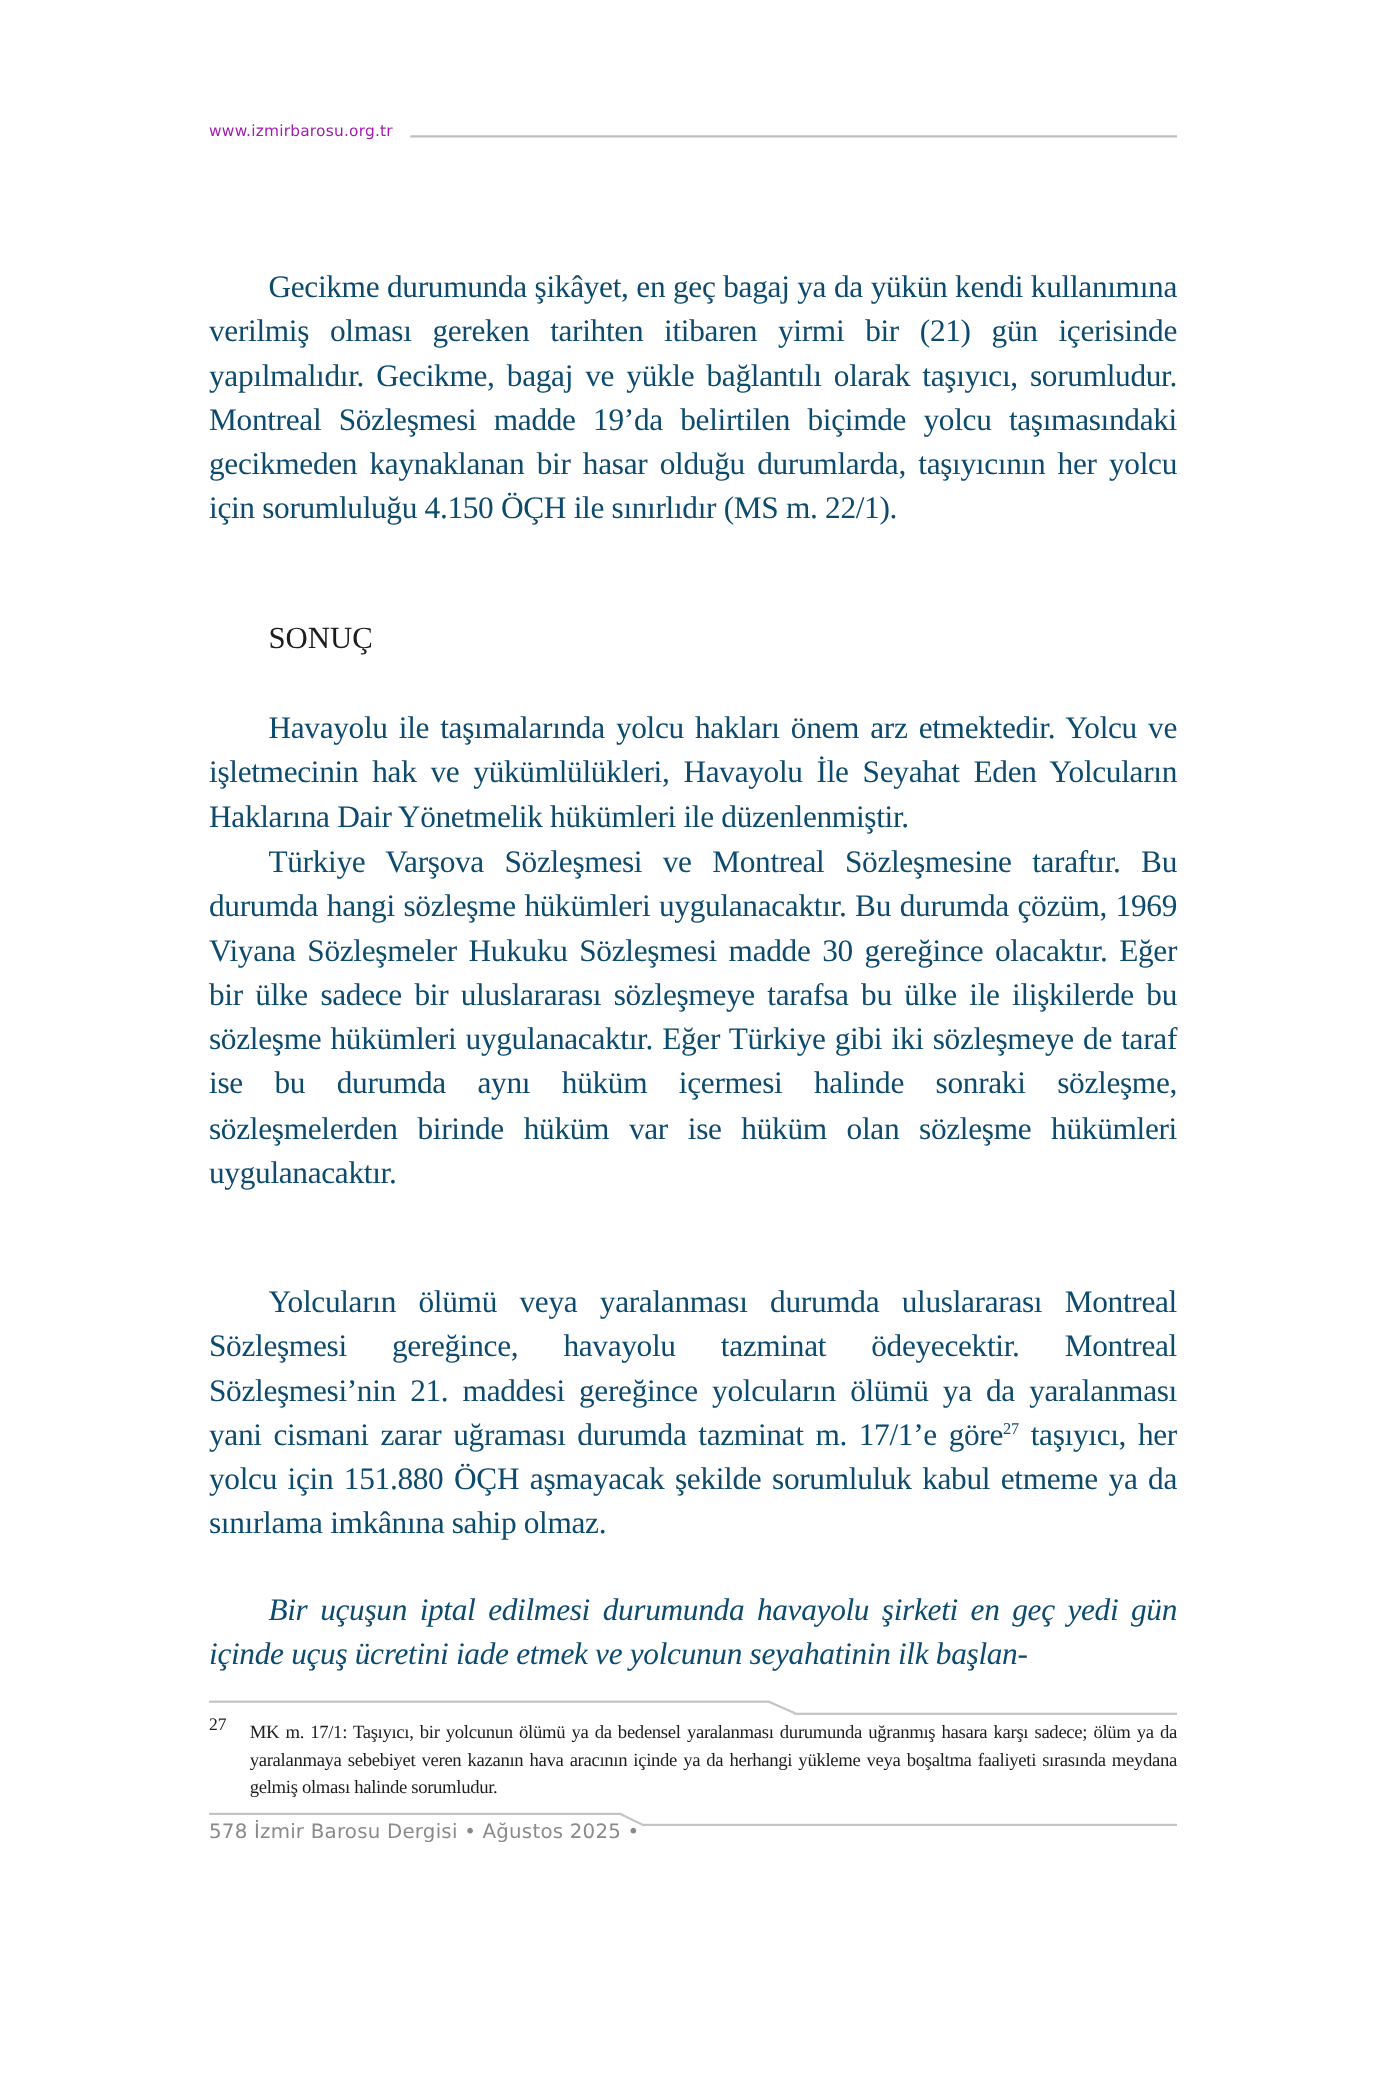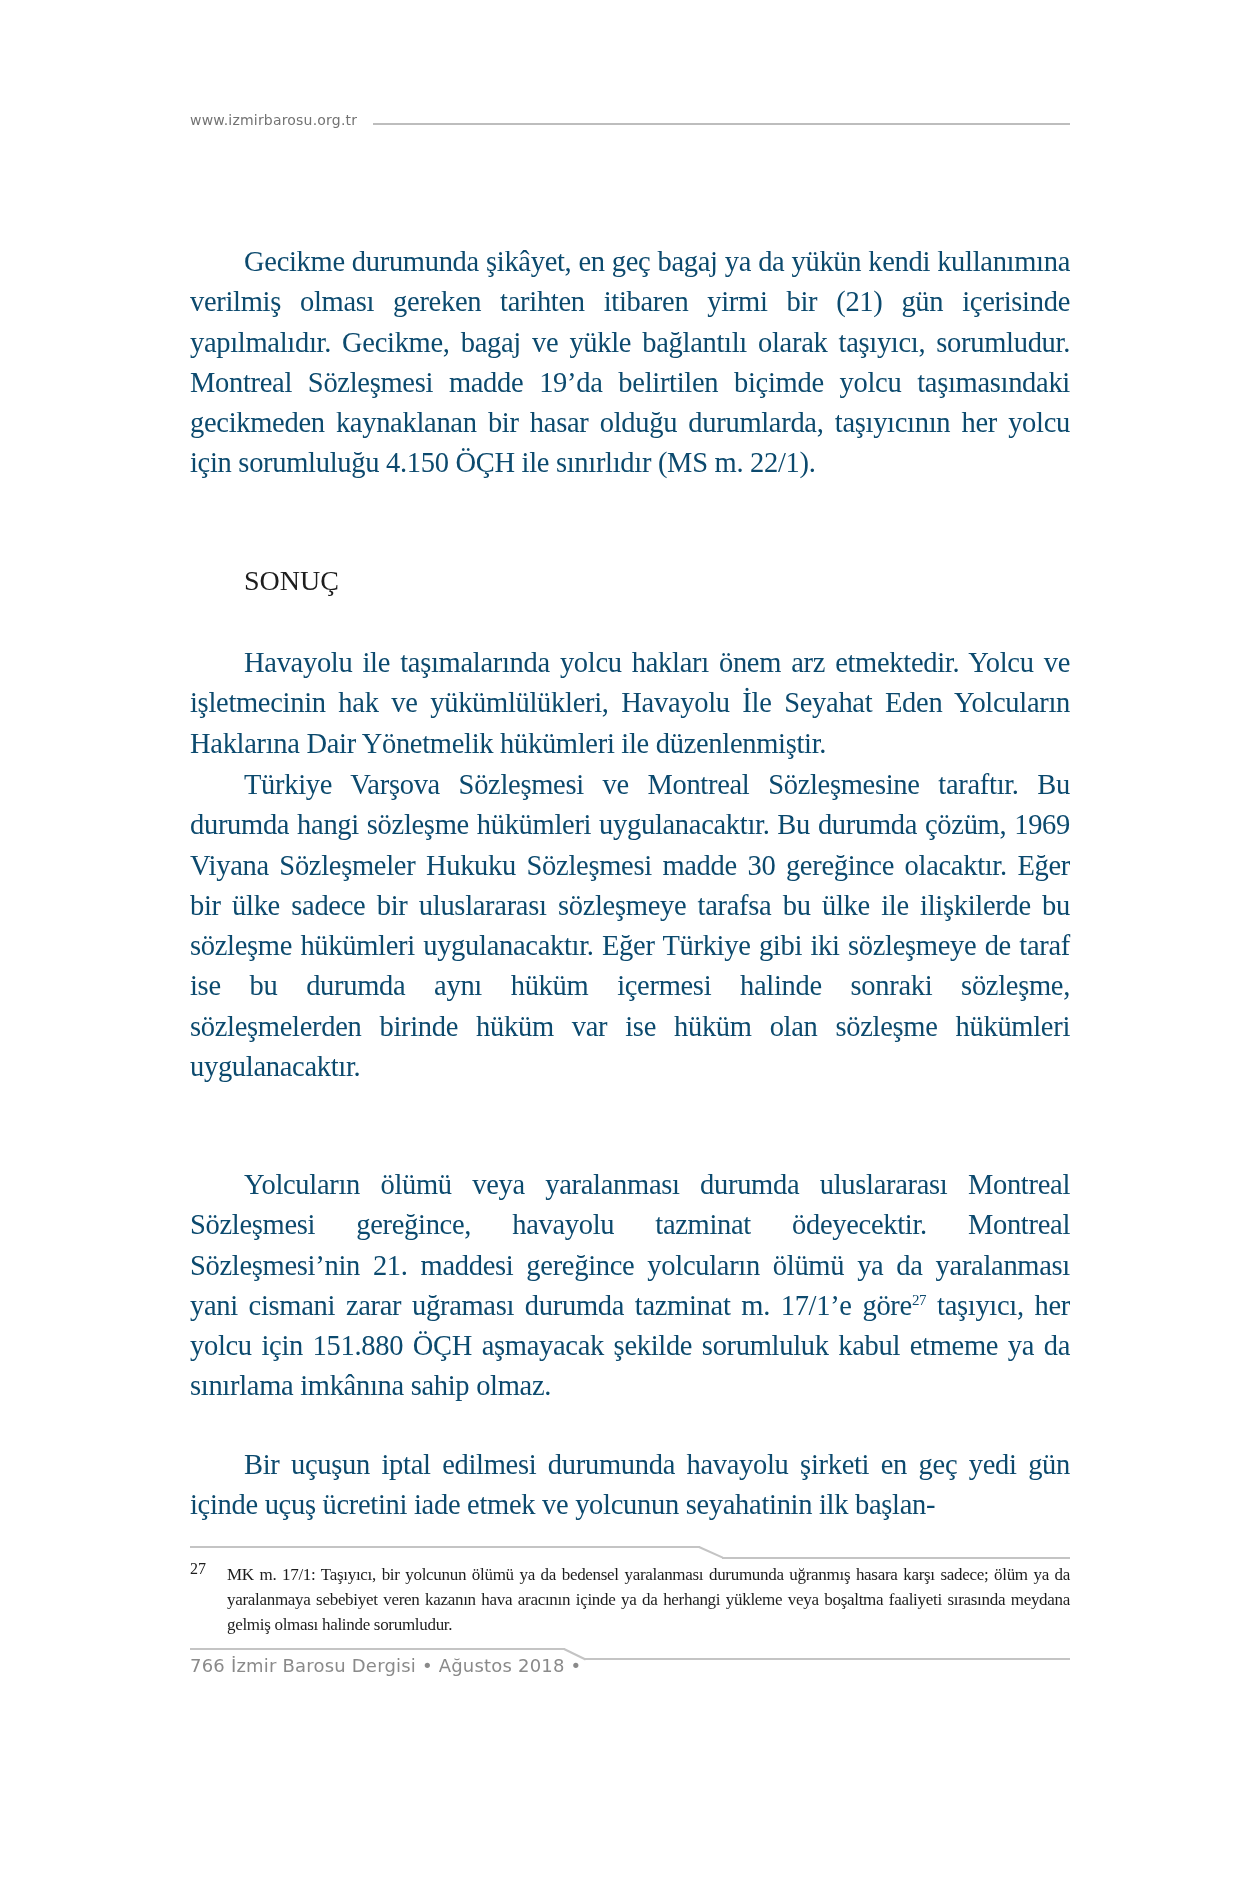--- a/index.html
+++ b/index.html
@@ -1,17 +1,17 @@
 <!DOCTYPE html>
 <html><head>
 <meta charset="utf-8">
 <style>
   html, body { margin:0; padding:0; background:#ffffff; }
   body { width:1260px; height:1890px; position:relative; overflow:hidden; }
-  .header-url { position:absolute; left:190px; top:112px; font-family:"DejaVu Sans", sans-serif; font-size:14px; color:#737373; letter-spacing:0.2px; }
+  .header-url { position:absolute; left:190px; top:112px; font-family:"DejaVu Sans", sans-serif; font-size:14px; color:#a21caf; letter-spacing:0.2px; }
   .header-line { position:absolute; left:373px; top:123px; width:697px; height:2px; background:#bdbdbd; }
   .para { position:absolute; left:190px; width:880px; font-family:"Liberation Serif", serif; font-size:28.5px; line-height:40.3px; color:#0c4a6e; text-align:justify; text-indent:54px; hyphens:manual; letter-spacing:-0.3px; }
   .heading { position:absolute; left:244px; top:565px; font-family:"Liberation Serif", serif; font-size:28px; font-weight:normal; color:#1d1d1d; }
   sup { font-size:15px; line-height:0; vertical-align:super; }
   .fn-sep-left { position:absolute; left:190px; top:1546px; width:510px; height:2px; background:#c4c4c4; }
   .fn-sep-diag { position:absolute; left:699px; top:1546px; width:26px; height:2px; background:#c4c4c4; transform-origin:left center; transform:rotate(24deg); }
   .fn-sep-right { position:absolute; left:722px; top:1557px; width:348px; height:2px; background:#c4c4c4; }
   .footnote { position:absolute; left:190px; top:1562px; width:880px; font-family:"Liberation Serif", serif; font-size:17px; line-height:25px; color:#1d1d1d; }
   .fn-num { position:absolute; left:0; top:-6px; font-size:16px; }
   .fn-body { margin-left:37px; text-align:justify; letter-spacing:-0.3px; }
@@ -31,31 +31,31 @@
 <div class="para" style="top:242px;">Gecikme durumunda şikâyet, en geç bagaj ya da yükün kendi kullanımına verilmiş olması gereken tarihten itibaren yirmi bir (21) gün içerisinde yapılmalıdır. Gecikme, bagaj ve yükle bağlantılı olarak taşıyıcı, sorumludur. Montreal Sözleşmesi madde 19’da belirtilen biçimde yolcu taşımasındaki gecikmeden kaynaklanan bir hasar olduğu durumlarda, taşıyıcının her yolcu için sorumluluğu 4.150 ÖÇH ile sınırlıdır (MS m. 22/1).</div>
 
 <div class="heading">SONUÇ</div>
 
 <div class="para" style="top:643px;">Havayolu ile taşımalarında yolcu hakları önem arz etmektedir. Yolcu ve işletmecinin hak ve yükümlülükleri, Havayolu İle Seyahat Eden Yolcuların Haklarına Dair Yönetmelik hükümleri ile düzenlenmiştir.</div>
 
 <div class="para" style="top:765px;">Türkiye Varşova Sözleşmesi ve Montreal Sözleşmesine taraftır. Bu durumda hangi sözleşme hükümleri uygulanacaktır. Bu durumda çözüm, 1969 Viyana Sözleşmeler Hukuku Sözleşmesi madde 30 gereğince olacaktır. Eğer bir ülke sadece bir uluslararası sözleşmeye tarafsa bu ülke ile ilişkilerde bu sözleşme hükümleri uygulanacaktır. Eğer Türkiye gibi iki sözleşmeye de taraf ise bu durumda aynı hüküm içermesi halinde sonraki sözleşme, sözleşmelerden birinde hüküm var ise hüküm olan sözleşme hükümleri uygulanacaktır.</div>
 
 <div class="para" style="top:1165px;"><span>Yolcuların ölümü veya yaralanması durumda uluslararası Montreal Sözleşmesi gereğince, havayolu tazminat ödeyecektir. Montreal Sözleşmesi’nin 21. maddesi gereğince yolcuların ölümü ya da yaralanması yani cismani zarar uğraması durumda tazminat m. 17/1’e göre</span><sup>27</sup><span> taşıyıcı, her yolcu için 151.880 ÖÇH aşmayacak şekilde sorumluluk kabul etmeme ya da sınırlama imkânına sahip olmaz.</span></div>
 
-<div class="para" style="top:1445px;">Bir uçuşun iptal edilmesi durumunda havayolu şirketi en geç yedi gün içinde uçuş ücretini iade etmek ve yolcunun seyahatinin ilk başlan-</div>
+<div class="para" style="top:1445px;font-style:italic;">Bir uçuşun iptal edilmesi durumunda havayolu şirketi en geç yedi gün içinde uçuş ücretini iade etmek ve yolcunun seyahatinin ilk başlan-</div>
 
 <div>
   <div class="fn-sep-left"></div>
   <div class="fn-sep-diag"></div>
   <div class="fn-sep-right"></div>
 </div>
 
 <div class="footnote">
   <span class="fn-num">27</span>
   <div class="fn-body">MK m. 17/1: Taşıyıcı, bir yolcunun ölümü ya da bedensel yaralanması durumunda uğranmış hasara karşı sadece; ölüm ya da yaralanmaya sebebiyet veren kazanın hava aracının içinde ya da herhangi yükleme veya boşaltma faaliyeti sırasında meydana gelmiş olması halinde sorumludur.</div>
 </div>
 
 <div>
   <div class="footer-line-left"></div>
   <div class="footer-line-diag"></div>
   <div class="footer-line-right"></div>
-  <span class="footer-text">766  İzmir Barosu Dergisi • Ağustos 2018 •</span>
+  <span class="footer-text">578  İzmir Barosu Dergisi • Ağustos 2025 •</span>
 </div>
 
 </body></html>

